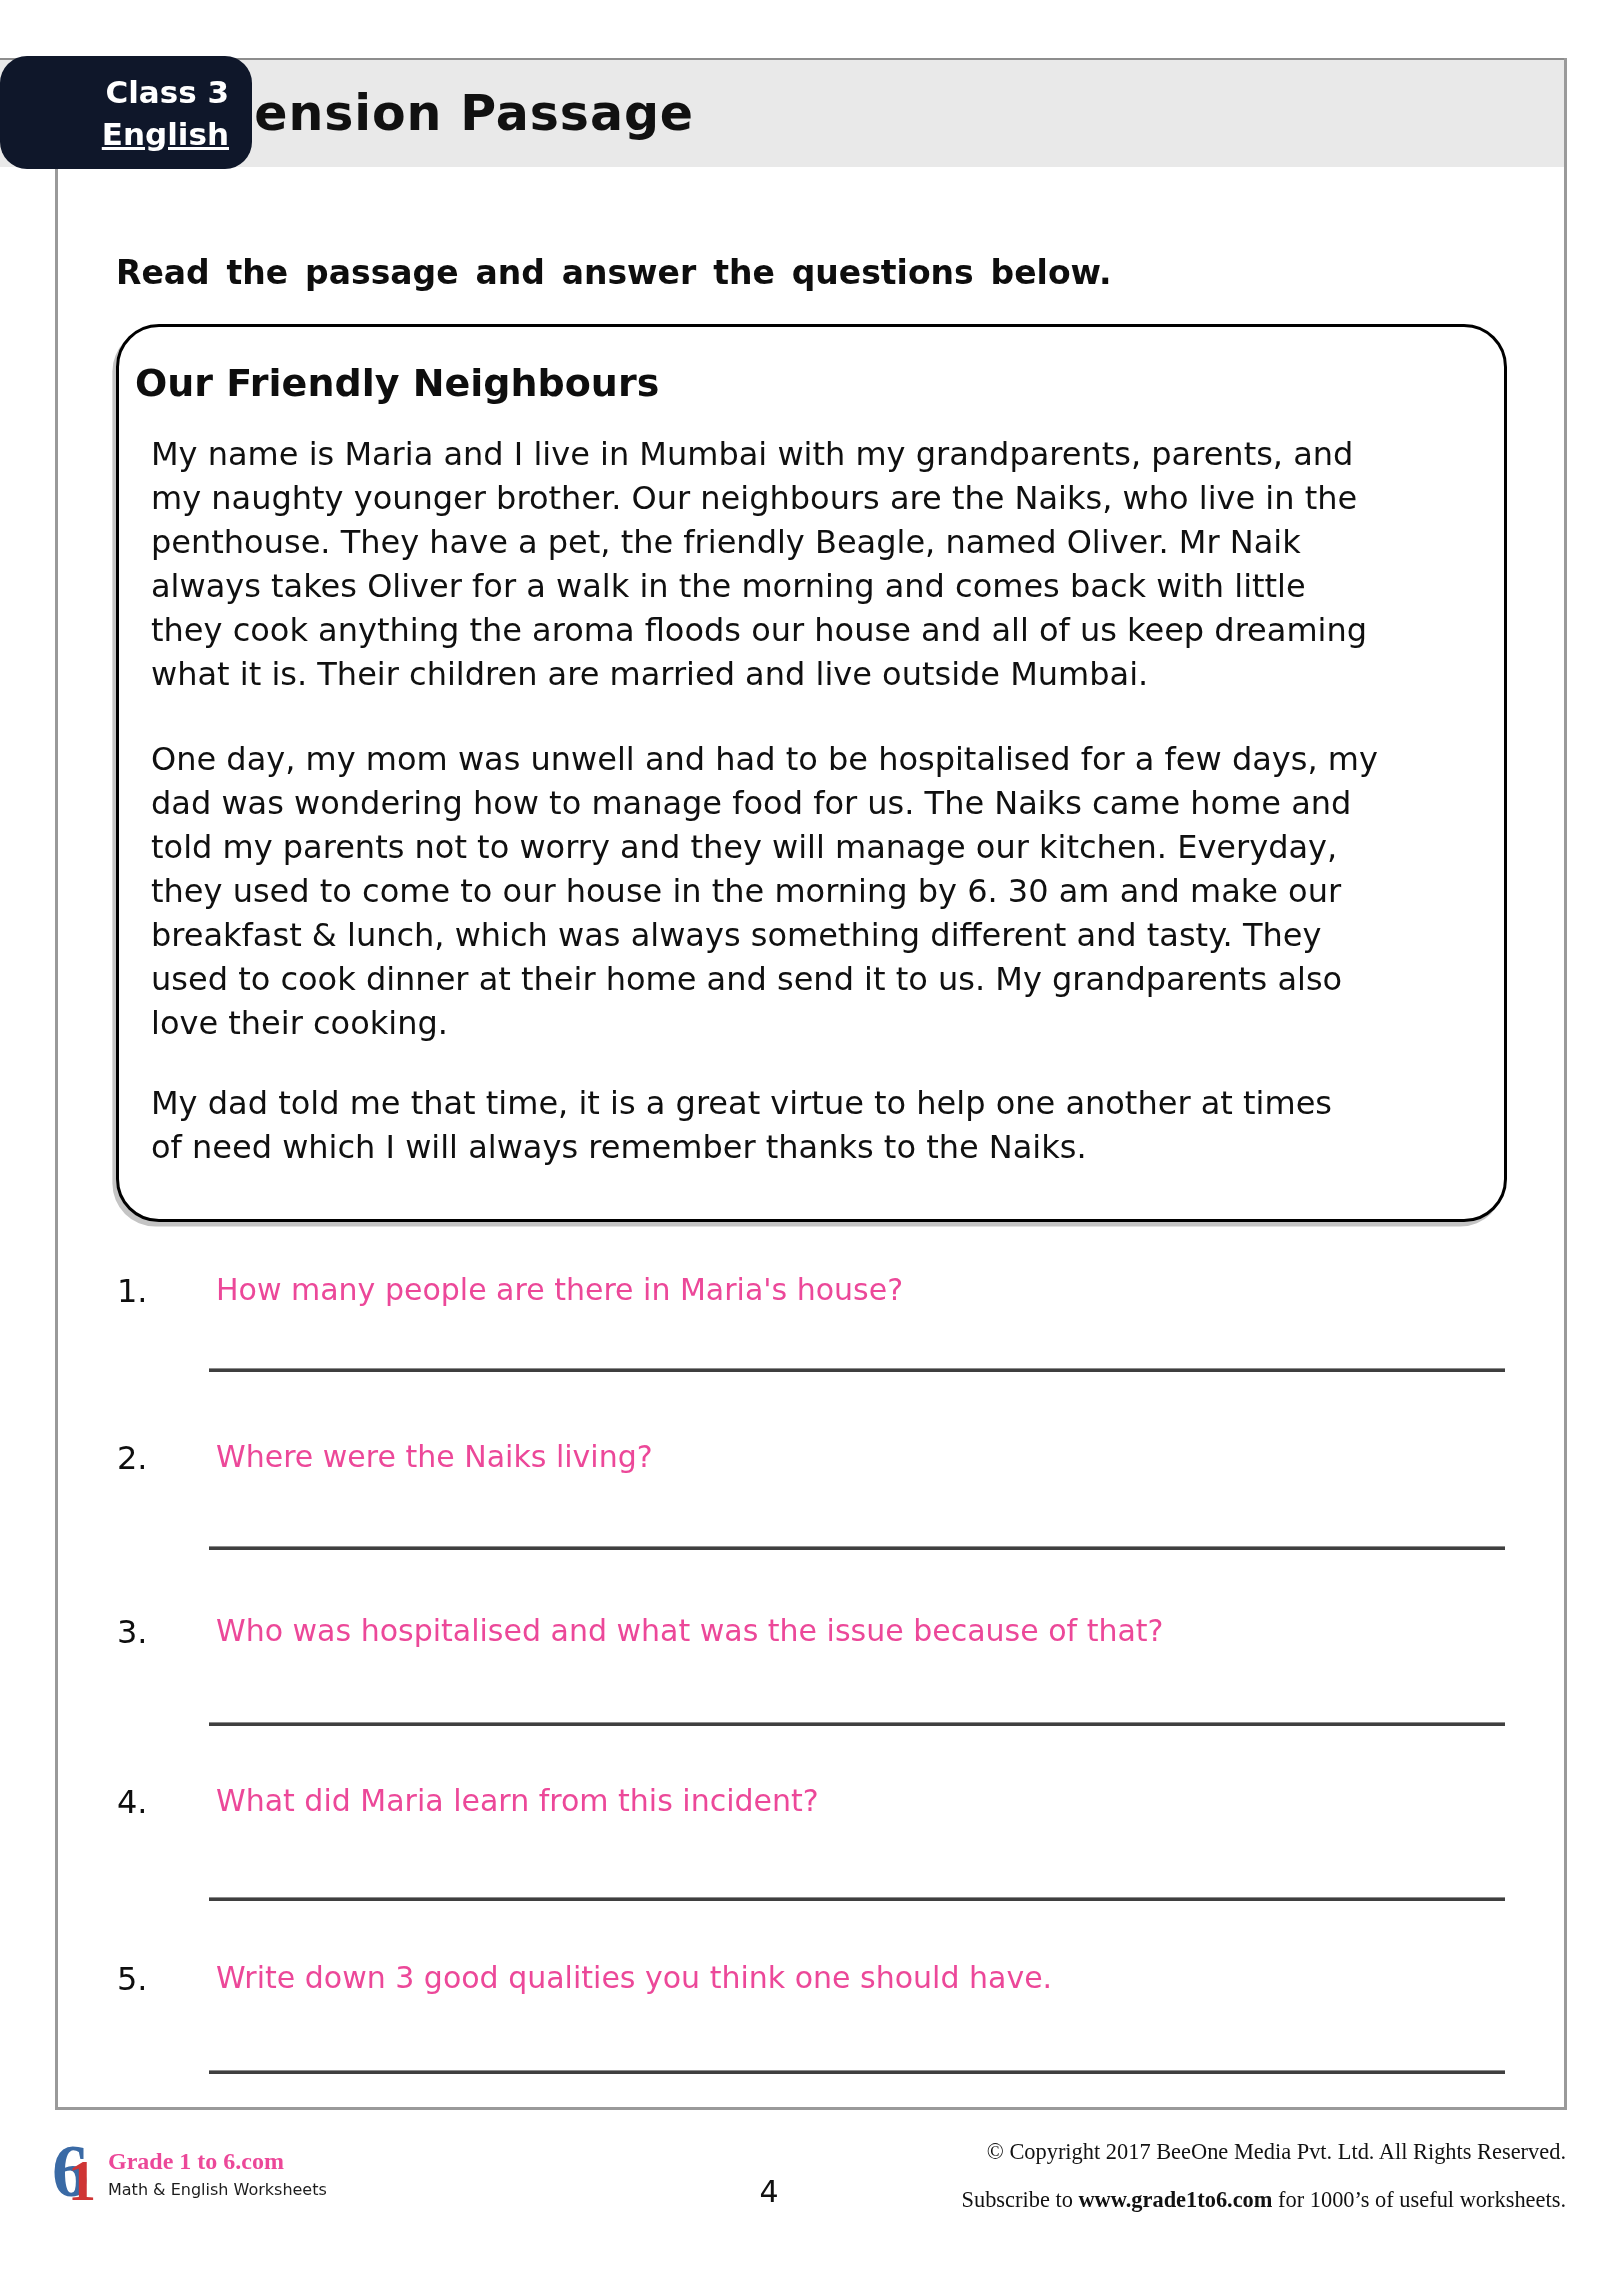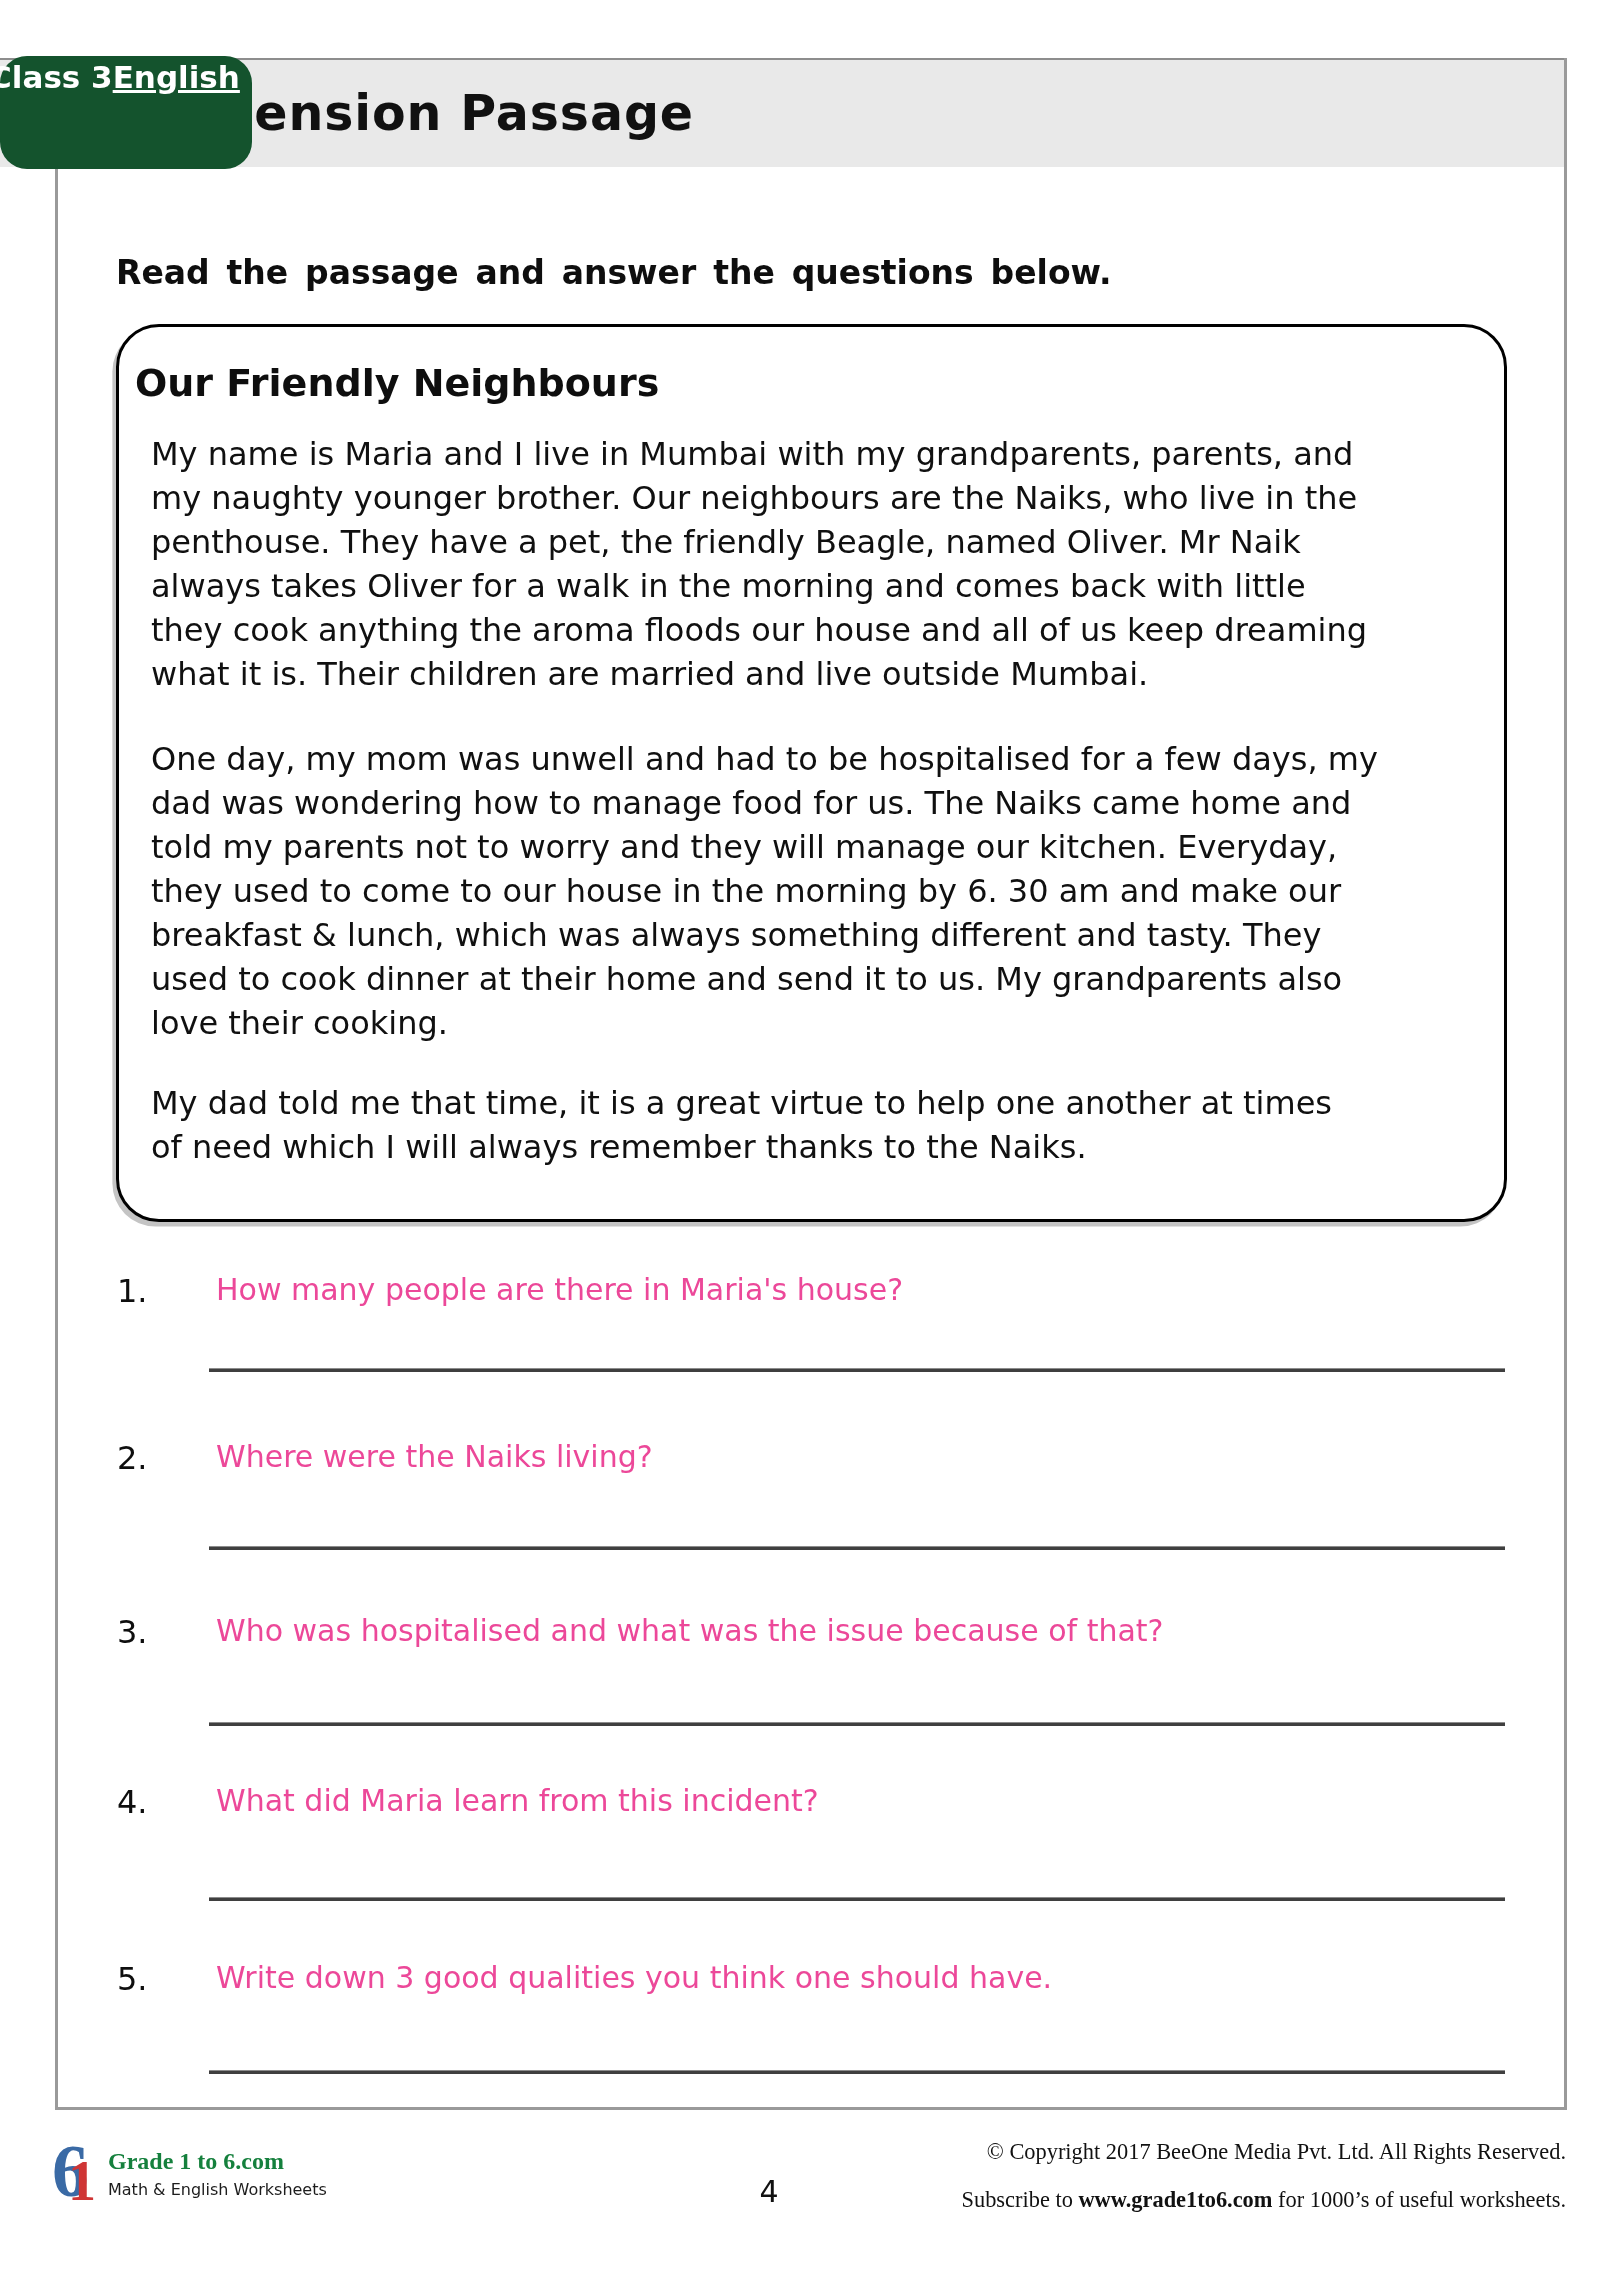--- a/index.html
+++ b/index.html
@@ -15,22 +15,22 @@
     position:absolute;left:0;top:58px;width:1565px;height:109px;
     background:#e9e9e9;border-top:2.7px solid #8d8d8d;box-sizing:border-box;
     display:flex;align-items:center;
   }
   .banner-title{
     font-size:49px;font-weight:bold;letter-spacing:0.9px;
     margin-right:29px;color:#111;white-space:nowrap;
   }
   .badge{
     position:absolute;left:0;top:56px;width:252px;height:113px;
-    background:#14532d;border-radius:27px;z-index:3;
-    display:flex;flex-direction:row;justify-content:center;
+    background:#0f172a;border-radius:27px;z-index:3;
+    display:flex;flex-direction:column;justify-content:center;
     text-align:right;padding-right:23px;box-sizing:border-box;
   }
   .badge div{color:#fff;font-weight:bold;font-size:31px;line-height:42px;white-space:nowrap;}
   .badge .u{text-decoration:underline;}
   
   .frame-left{position:absolute;left:55px;top:167px;width:2.7px;height:1943px;background:#9a9a9a;}
   .frame-right{position:absolute;left:1564px;top:58px;width:2.7px;height:2052px;background:#9a9a9a;}
   .frame-bottom{position:absolute;left:55px;top:2107px;width:1512px;height:2.7px;background:#9a9a9a;}
   
   .instruction{
@@ -72,21 +72,21 @@
     font-size:73px;color:#3a6aa5;line-height:1;
   }
   .logo-one{
     position:absolute;left:68px;top:2153px;
     font-family:"Liberation Serif", serif;font-weight:bold;
     font-size:56px;color:#cf3535;line-height:1;
   }
   .logo-text{position:absolute;left:108px;top:2148px;}
   .logo-site{
     font-family:"Liberation Serif", serif;font-weight:bold;
-    font-size:24px;color:#15803d;white-space:nowrap;
+    font-size:24px;color:#ec4899;white-space:nowrap;
   }
   .logo-tagline{
     font-size:16px;color:#1d1d1d;margin-top:4.5px;white-space:nowrap;
   }
   .page-number{
     position:absolute;left:742px;top:2174px;width:54px;text-align:center;
     font-size:30px;color:#111;
   }
   .copyright{
     position:absolute;right:56px;top:2139px;text-align:right;

